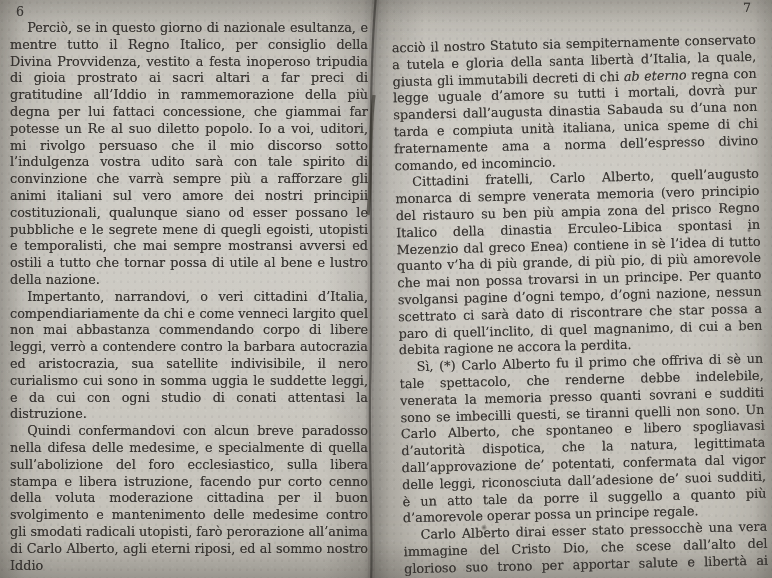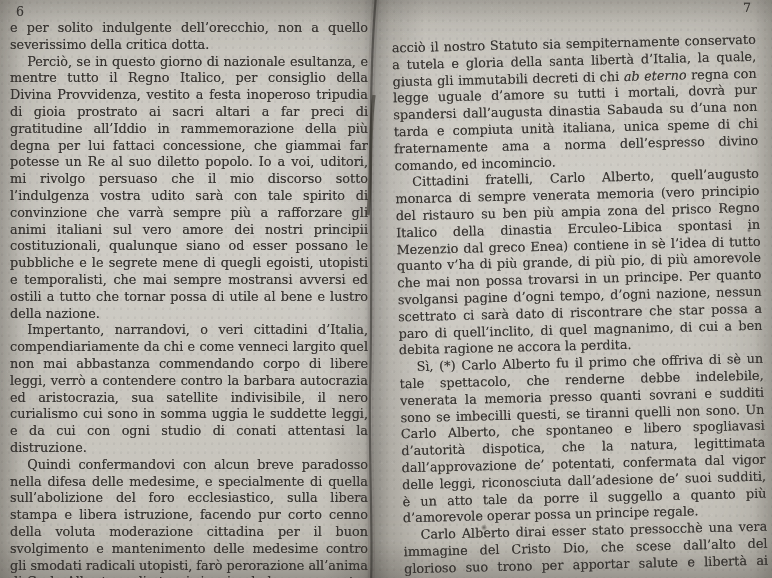--- a/index.html
+++ b/index.html
@@ -46,21 +46,20 @@
     background:radial-gradient(circle, rgba(50,46,42,0.65), rgba(50,46,42,0) 70%);
   }
 </style>
 </head>
 <body>
 
 <div class="spread">
 
   <div class="page page-left">
     <div class="pagenum pagenum-left">6</div>
-    <p class="noindent">e per solito indulgente dell’orecchio, non a quello severissimo della critica dotta.</p>
     <p class="indent">Perciò, se in questo giorno di nazionale esultanza, e mentre tutto il Regno Italico, per consiglio della Divina Provvidenza, vestito a festa inoperoso tripudia di gioia prostrato ai sacri altari a far preci di gratitudine all’Iddio in rammemorazione della più degna per lui fattaci concessione, che giammai far potesse un Re al suo diletto popolo. Io a voi, uditori, mi rivolgo persuaso che il mio discorso sotto l’indulgenza vostra udito sarà con tale spirito di convinzione che varrà sempre più a rafforzare gli animi italiani sul vero amore dei nostri principii costituzionali, qualunque siano od esser possano le pubbliche e le segrete mene di quegli egoisti, utopisti e temporalisti, che mai sempre mostransi avversi ed ostili a tutto che tornar possa di utile al bene e lustro della nazione.</p>
     <p class="indent">Impertanto, narrandovi, o veri cittadini d’Italia, compendiariamente da chi e come venneci largito quel non mai abbastanza commendando corpo di libere leggi, verrò a contendere contro la barbara autocrazia ed aristocrazia, sua satellite indivisibile, il nero curialismo cui sono in somma uggia le suddette leggi, e da cui con ogni studio di conati attentasi la distruzione.</p>
     <p class="indent">Quindi confermandovi con alcun breve paradosso nella difesa delle medesime, e specialmente di quella sull’abolizione del foro ecclesiastico, sulla libera stampa e libera istruzione, facendo pur corto cenno della voluta moderazione cittadina per il buon svolgimento e mantenimento delle medesime contro gli smodati radicali utopisti, farò perorazione all’anima di Carlo Alberto, agli eterni riposi, ed al sommo nostro Iddio</p>
   </div>
 
   <div class="page page-right">
     <div class="pagenum pagenum-right">7</div>
     <p class="noindent"><span>acciò il nostro Statuto sia sempiternamente conservato a tutela e gloria della santa libertà d’Italia, la quale, giusta gli immutabili decreti di chi </span><span class="lat-italic">ab eterno</span><span> regna con legge uguale d’amore su tutti i mortali, dovrà pur spandersi dall’augusta dinastia Sabauda su d’una non tarda e compiuta unità italiana, unica speme di chi fraternamente ama a norma dell’espresso divino comando, ed incomincio.</span></p>
     <p class="indent">Cittadini fratelli, Carlo Alberto, quell’augusto monarca di sempre venerata memoria (vero principio del ristauro su ben più ampia zona del prisco Regno Italico della dinastia Erculeo-Libica spontasi in Mezenzio dal greco Enea) contiene in sè l’idea di tutto quanto v’ha di più grande, di più pio, di più amorevole che mai non possa trovarsi in un principe. Per quanto svolgansi pagine d’ogni tempo, d’ogni nazione, nessun scettrato ci sarà dato di riscontrare che star possa a paro di quell’inclito, di quel magnanimo, di cui a ben debita ragione ne accora la perdita.</p>
     <p class="indent">Sì, (*) Carlo Alberto fu il primo che offriva di sè un tale spettacolo, che renderne debbe indelebile, venerata la memoria presso quanti sovrani e sudditi sono se imbecilli questi, se tiranni quelli non sono. Un Carlo Alberto, che spontaneo e libero spogliavasi d’autorità dispotica, che la natura, legittimata dall’approvazione de’ potentati, confermata dal vigor delle leggi, riconosciuta dall’adesione de’ suoi sudditi, è un atto tale da porre il suggello a quanto più d’amorevole operar possa un principe regale.</p>

